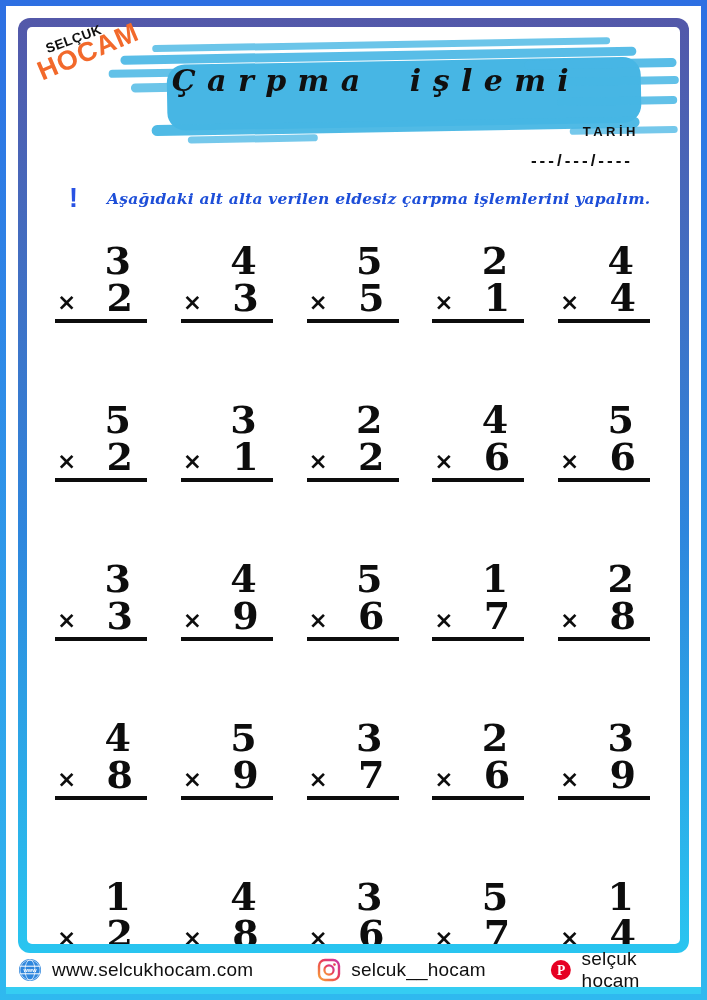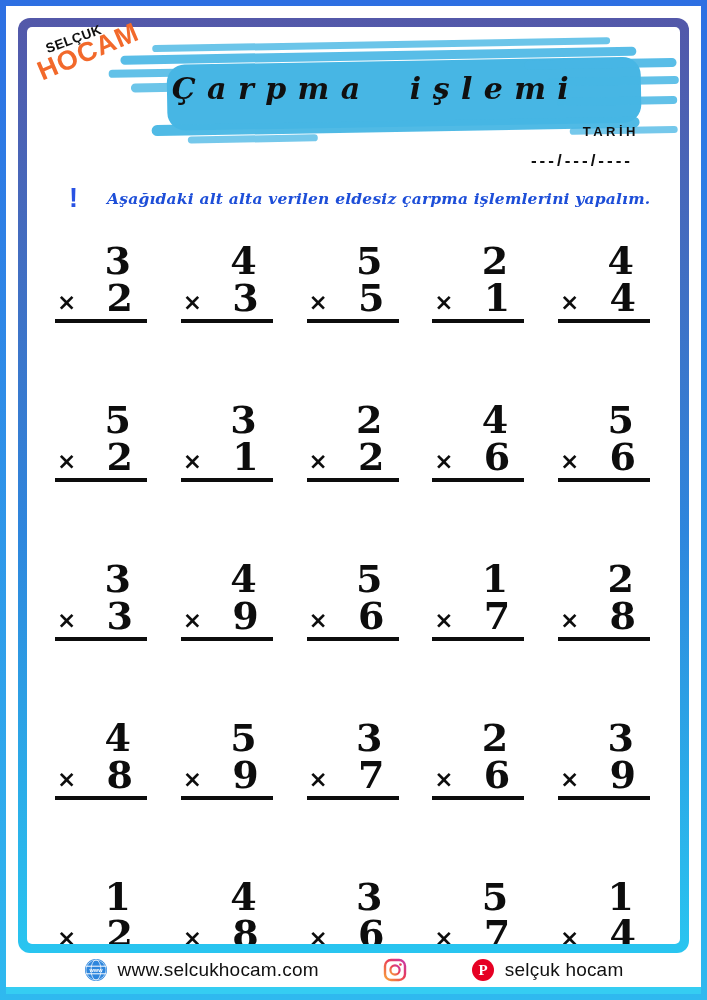--- a/index.html
+++ b/index.html
@@ -27,21 +27,21 @@
 
   
   .logo { position:absolute; top:30px; left:34px; z-index:6; transform:rotate(-17deg); width:90px; }
   .logo-line1 { font-weight:900; font-size:13.5px; letter-spacing:.5px; color:#101010; margin-left:14px; transform:rotate(-3deg); }
   .logo-line2 { font-weight:900; font-size:27px; letter-spacing:1px; color:var(--logo-orange,#f2692b); margin-top:-5px; transform:rotate(-6deg); }
 
   
   .brush-wrap { position:relative; width:592px; height:112px; margin:8px 22px 0 68px; }
   .brush-svg { position:absolute; inset:0; width:100%; height:100%; }
   .title {
-    position:absolute; left:0; right:30px; top:36px; text-align:center;
+    position:absolute; left:0; right:30px; top:28px; text-align:center;
     font-family:"DejaVu Serif", serif; font-style:italic; font-weight:bold;
     font-size:30px; color:#101010; letter-spacing:.38em; word-spacing:.55em; white-space:nowrap;
   }
   .date-label {
     position:absolute; right:48px; bottom:8px;
     font-weight:800; font-size:13px; letter-spacing:3.5px; color:#101010;text-align:right;
   }
   .date-line {
     margin:4px 47px 0 0; text-align:right;
     font-weight:800; font-size:17px; letter-spacing:3px; color:#101010; white-space:nowrap;
@@ -309,20 +309,21 @@
               <linearGradient id="ig" x1="0" y1="1" x2="1" y2="0">
                 <stop offset="0" stop-color="#f8a33a"></stop>
                 <stop offset="0.55" stop-color="#e93e56"></stop>
                 <stop offset="1" stop-color="#c837ab"></stop>
               </linearGradient>
             </defs>
             <rect x="2" y="2" width="20" height="20" rx="6" fill="#ffffff" stroke="url(#ig)" stroke-width="2.4"></rect>
             <circle cx="12" cy="12" r="4.6" fill="none" stroke="url(#ig)" stroke-width="2.2"></circle>
             <circle cx="17.4" cy="6.6" r="1.4" fill="url(#ig)"></circle>
           </svg>
+          <span class="footer-label">selcuk__hocam</span>
         </div>
         <div class="footer-item">
           <svg class="icon-24" viewBox="0 0 24 24">
             <circle cx="12" cy="12" r="11" fill="#e60023"></circle>
             <text x="12.2" y="17.4" text-anchor="middle" font-size="15" font-weight="bold" fill="#ffffff" font-family="Liberation Serif, serif">P</text>
           </svg>
           <span class="footer-label">selçuk hocam</span>
         </div>
       </div>
 

